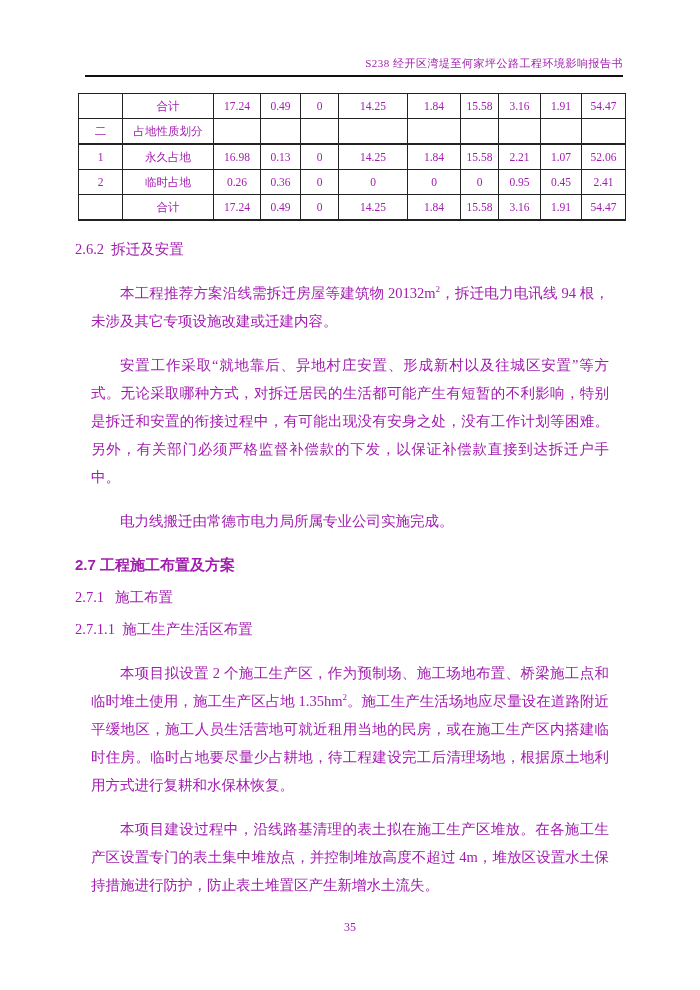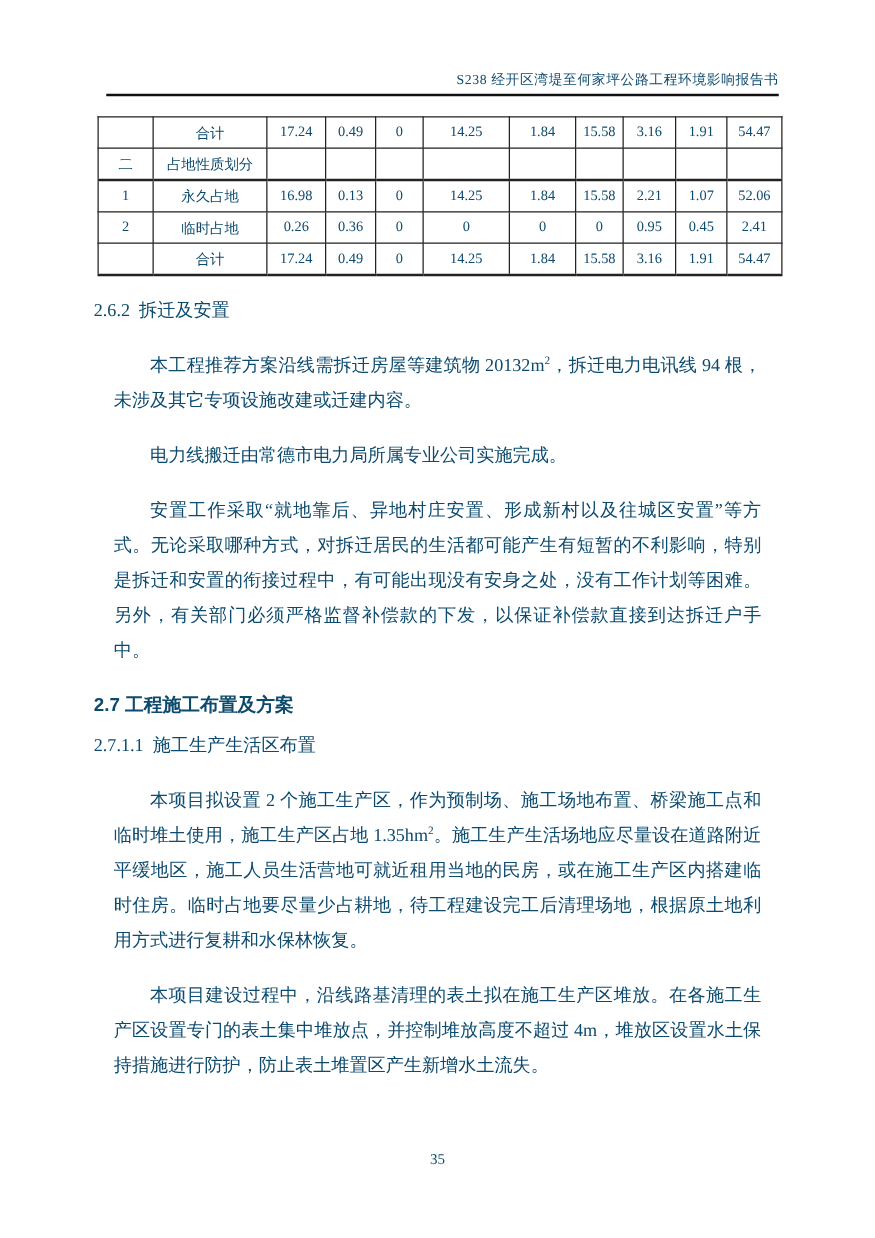--- a/index.html
+++ b/index.html
@@ -6,21 +6,21 @@
     margin: 0;
     padding: 0;
     background: #ffffff;
   }
   .page {
     position: relative;
     width: 700px;
     height: 990px;
     background: #ffffff;
     font-family: "Liberation Serif", "DejaVu Serif", serif;
-    color: #0c4a6e;
+    color: #a21caf;
     overflow: hidden;
     box-sizing: border-box;
   }
   
   .running-header {
     margin: 0 77px 0 85px;
     padding-top: 56px;
     padding-bottom: 4px;
     text-align: right;
     font-size: 11px;
@@ -186,26 +186,27 @@
       </tr>
     </tbody>
   </table>
 
   <div class="body-text">
 
     <div class="heading">2.6.2  拆迁及安置</div>
 
     <p class="para"><span>本工程推荐方案沿线需拆迁房屋等建筑物 20132m</span><sup>2</sup><span>，拆迁电力电讯线 94 根，未涉及其它专项设施改建或迁建内容。</span></p>
 
+    <p class="para">安置工作采取“就地靠后、异地村庄安置、形成新村以及往城区安置”等方式。无论采取哪种方式，对拆迁居民的生活都可能产生有短暂的不利影响，特别是拆迁和安置的衔接过程中，有可能出现没有安身之处，没有工作计划等困难。另外，有关部门必须严格监督补偿款的下发，以保证补偿款直接到达拆迁户手中。</p>
+
     <p class="para">电力线搬迁由常德市电力局所属专业公司实施完成。</p>
 
-    <p class="para">安置工作采取“就地靠后、异地村庄安置、形成新村以及往城区安置”等方式。无论采取哪种方式，对拆迁居民的生活都可能产生有短暂的不利影响，特别是拆迁和安置的衔接过程中，有可能出现没有安身之处，没有工作计划等困难。另外，有关部门必须严格监督补偿款的下发，以保证补偿款直接到达拆迁户手中。</p>
-
     <div class="heading bold">2.7 工程施工布置及方案</div>
 
+    <div class="heading sub">2.7.1   施工布置</div>
 
     <div class="heading sub">2.7.1.1  施工生产生活区布置</div>
 
     <p class="para"><span>本项目拟设置 2 个施工生产区，作为预制场、施工场地布置、桥梁施工点和临时堆土使用，施工生产区占地 1.35hm</span><sup>2</sup><span>。施工生产生活场地应尽量设在道路附近平缓地区，施工人员生活营地可就近租用当地的民房，或在施工生产区内搭建临时住房。临时占地要尽量少占耕地，待工程建设完工后清理场地，根据原土地利用方式进行复耕和水保林恢复。</span></p>
 
     <p class="para">本项目建设过程中，沿线路基清理的表土拟在施工生产区堆放。在各施工生产区设置专门的表土集中堆放点，并控制堆放高度不超过 4m，堆放区设置水土保持措施进行防护，防止表土堆置区产生新增水土流失。</p>
 
 
   </div>
 

